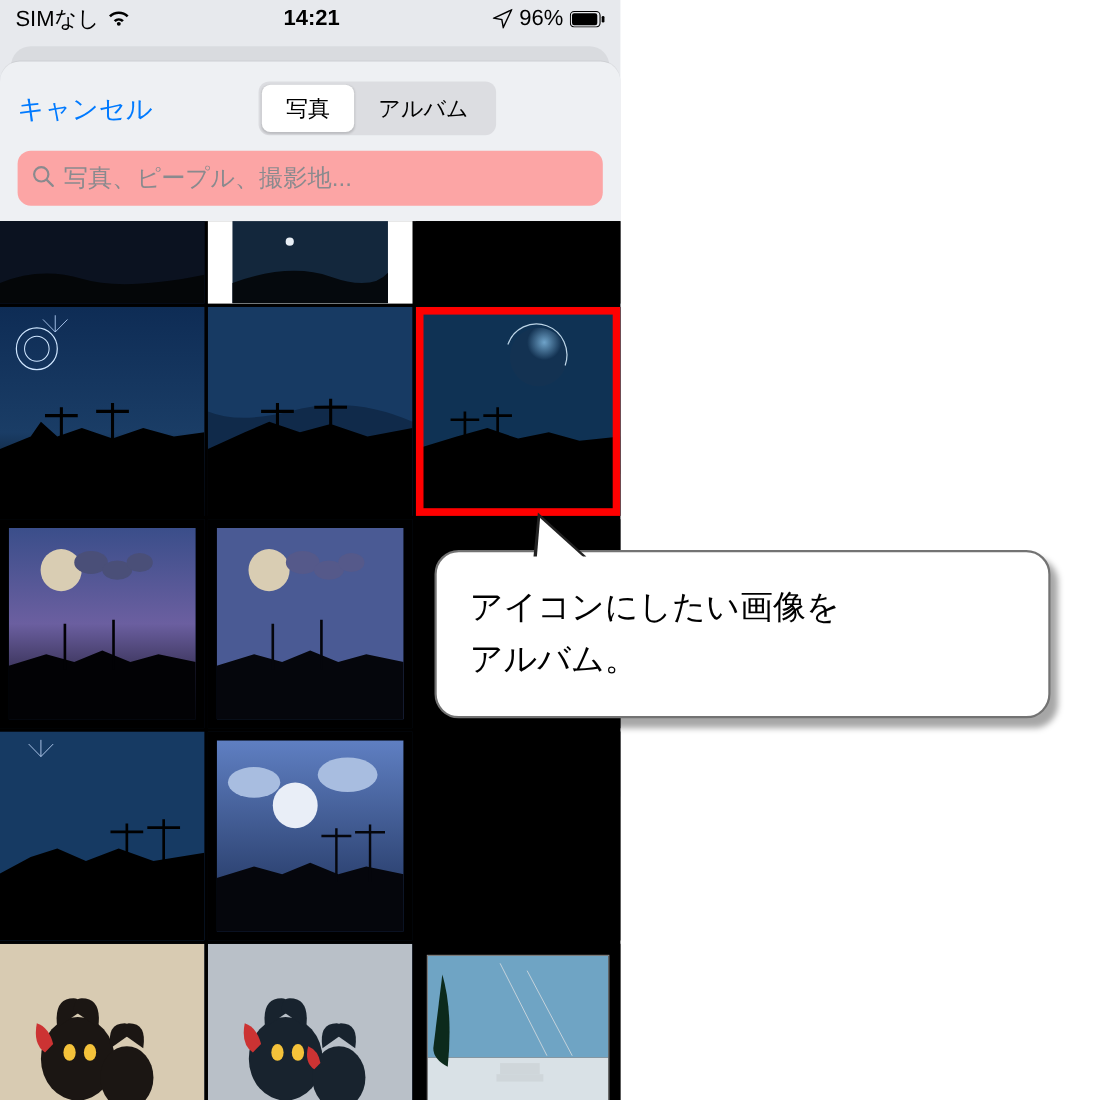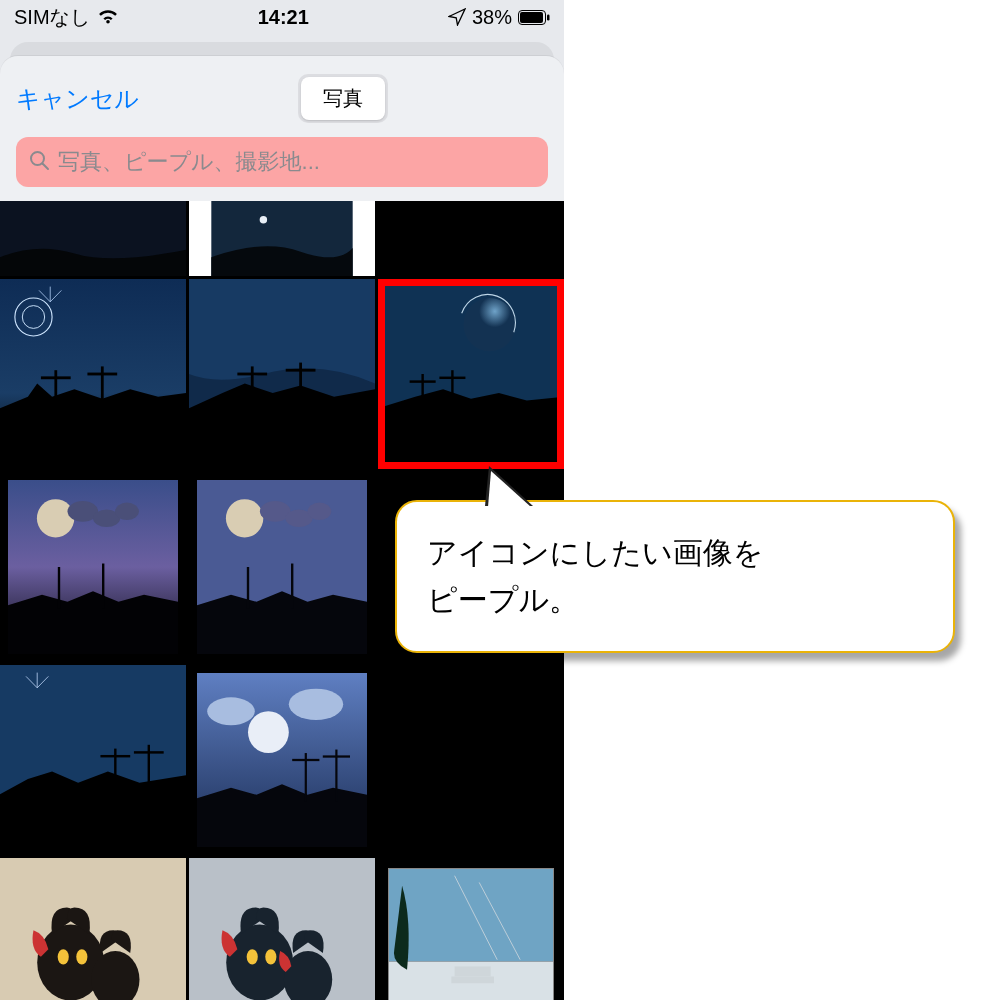--- a/index.html
+++ b/index.html
@@ -26,21 +26,21 @@
   .search input::placeholder{color:#8a8a8e;}
   
   .grid{display:grid;grid-template-columns:repeat(3,1fr);gap:3px;background:#000;}
   .row-short{height:75px;}
   .row-tall{height:190px;}
   .cell{background:#0b1526;overflow:hidden;position:relative;}
   .cell.inner-frame{border:8px solid #000;}
   .selected{position:absolute;inset:0;border:7px solid #ff0000;pointer-events:none;}
   .scene{width:100%;height:100%;}
   
-  .bubble{position:absolute;left:395px;top:500px;width:560px;background:#fff;border:2px solid #eab308;border-radius:22px;padding:28px 30px;font-size:30px;line-height:1.55;box-shadow:6px 8px 6px rgba(0,0,0,.35);z-index:10;}
+  .bubble{position:absolute;left:395px;top:500px;width:560px;background:#fff;border:2px solid #737373;border-radius:22px;padding:28px 30px;font-size:30px;line-height:1.55;box-shadow:6px 8px 6px rgba(0,0,0,.35);z-index:10;}
   .bubble::before{content:"";position:absolute;left:88px;top:-36px;width:0;height:0;border-left:4px solid transparent;border-right:44px solid transparent;border-bottom:40px solid #222;}
   .bubble::after{content:"";position:absolute;left:91px;top:-31px;width:0;height:0;border-left:3px solid transparent;border-right:40px solid transparent;border-bottom:36px solid #fff;}
 </style>
 </head>
 <body>
 
 <div class="phone">
 
   <div class="status">
     <div class="left">
@@ -51,38 +51,39 @@
           </svg>
       </span>
     </div>
     <span style="font-weight:700">14:21</span>
     <div class="right">
       <span>
         <svg width="18" height="18" viewBox="0 0 18 18">
             <path d="M1 8.5 17 1l-7.5 16-1.3-7.2L1 8.5Z" fill="none" stroke="#000" stroke-width="1.3"></path>
           </svg>
       </span>
-      <span>38%</span>
+      <span>96%</span>
       <span>
         <svg width="32" height="15" viewBox="0 0 32 15">
             <rect x="0.5" y="0.5" width="27" height="14" rx="3.5" fill="none" stroke="#000"></rect>
             <rect x="2" y="2" width="23" height="11" rx="2" fill="#000"></rect>
             <rect x="29" y="4.5" width="2.5" height="6" rx="1.2" fill="#000"></rect>
           </svg>
       </span>
     </div>
   </div>
 
   <div class="back-card"></div>
 
   <div class="sheet">
     <div class="hdr">
       <button class="cancel">キャンセル</button>
       <div class="seg">
         <button class="active">写真</button>
+        <button>アルバム</button>
       </div>
       <button class="cancel spacer">.</button>
     </div>
     <div class="search-wrap">
       <div class="search">
         <span>
           <svg width="22" height="22" viewBox="0 0 22 22">
               <circle cx="9.5" cy="9.5" r="6.5" fill="none" stroke="#8a8a8e" stroke-width="2"></circle>
               <line x1="14.5" y1="14.5" x2="20" y2="20" stroke="#8a8a8e" stroke-width="2" stroke-linecap="round"></line>
             </svg>
@@ -305,14 +306,14 @@
               <rect x="38" y="64" width="26" height="4"></rect>
             </g>
         </svg>
       </div>
     </div>
   </div>
 </div>
 
 <div class="bubble">
   <div>アイコンにしたい画像を</div>
-  <div>ピープル。</div>
+  <div>アルバム。</div>
 </div>
 
 </body></html>

